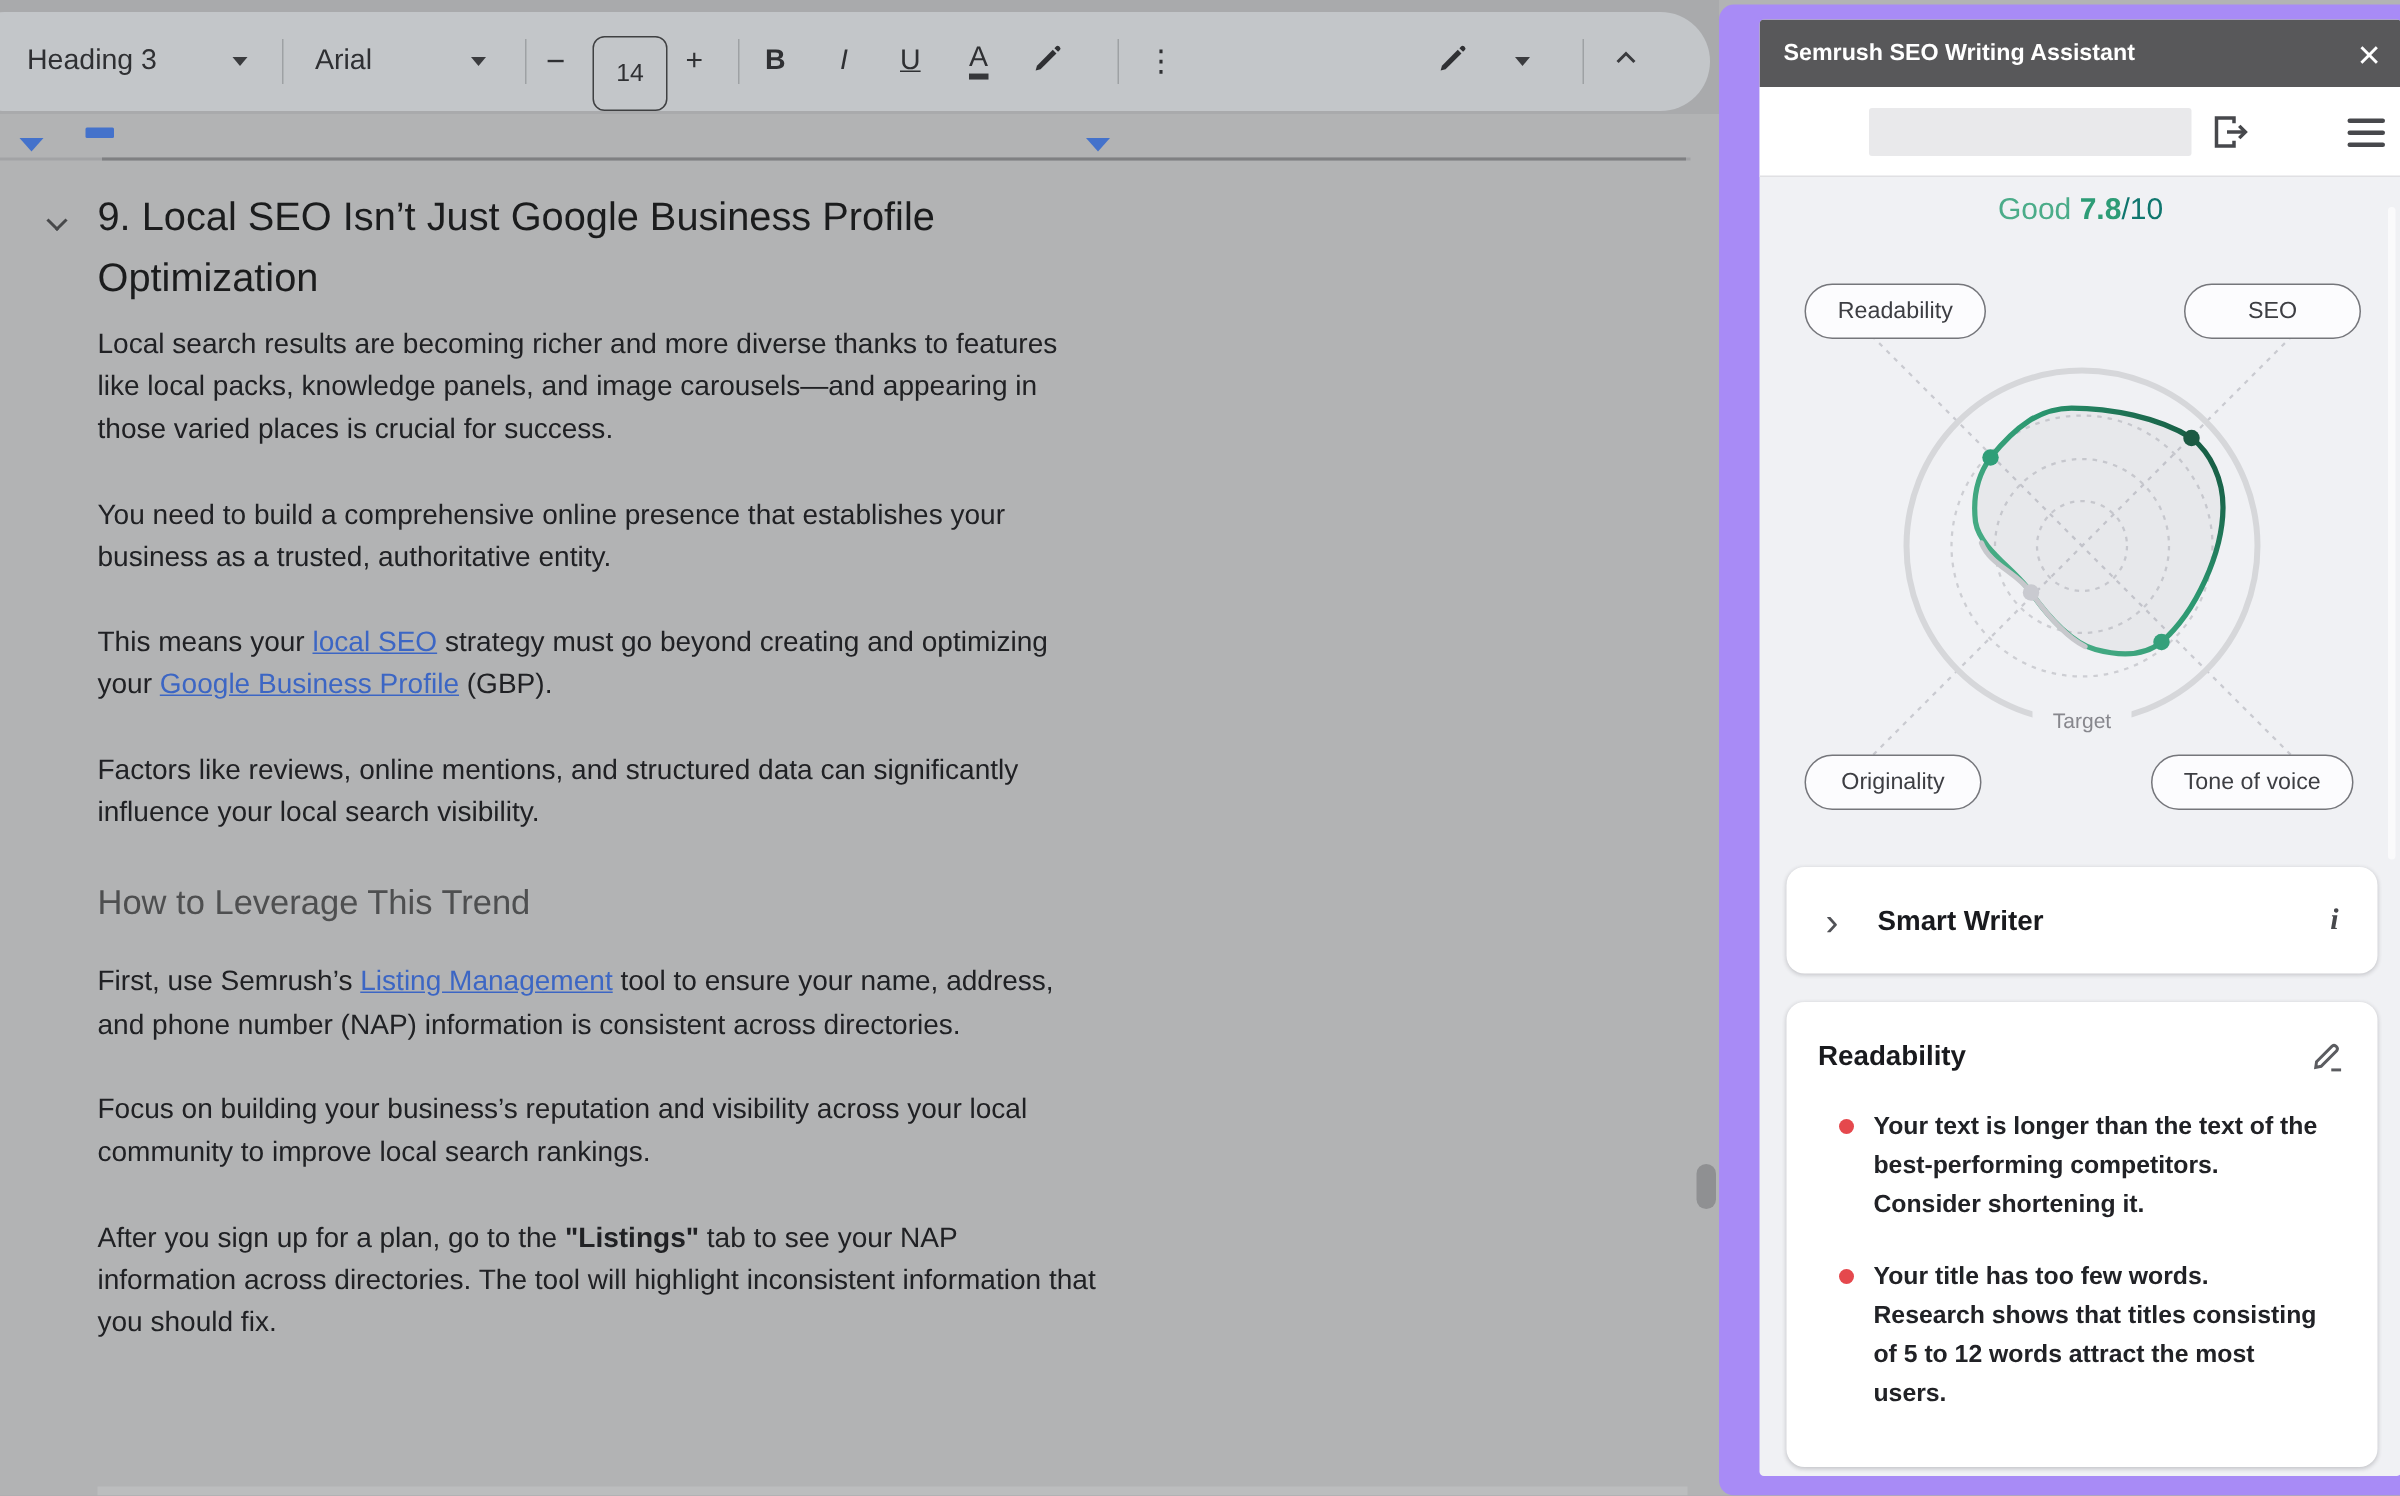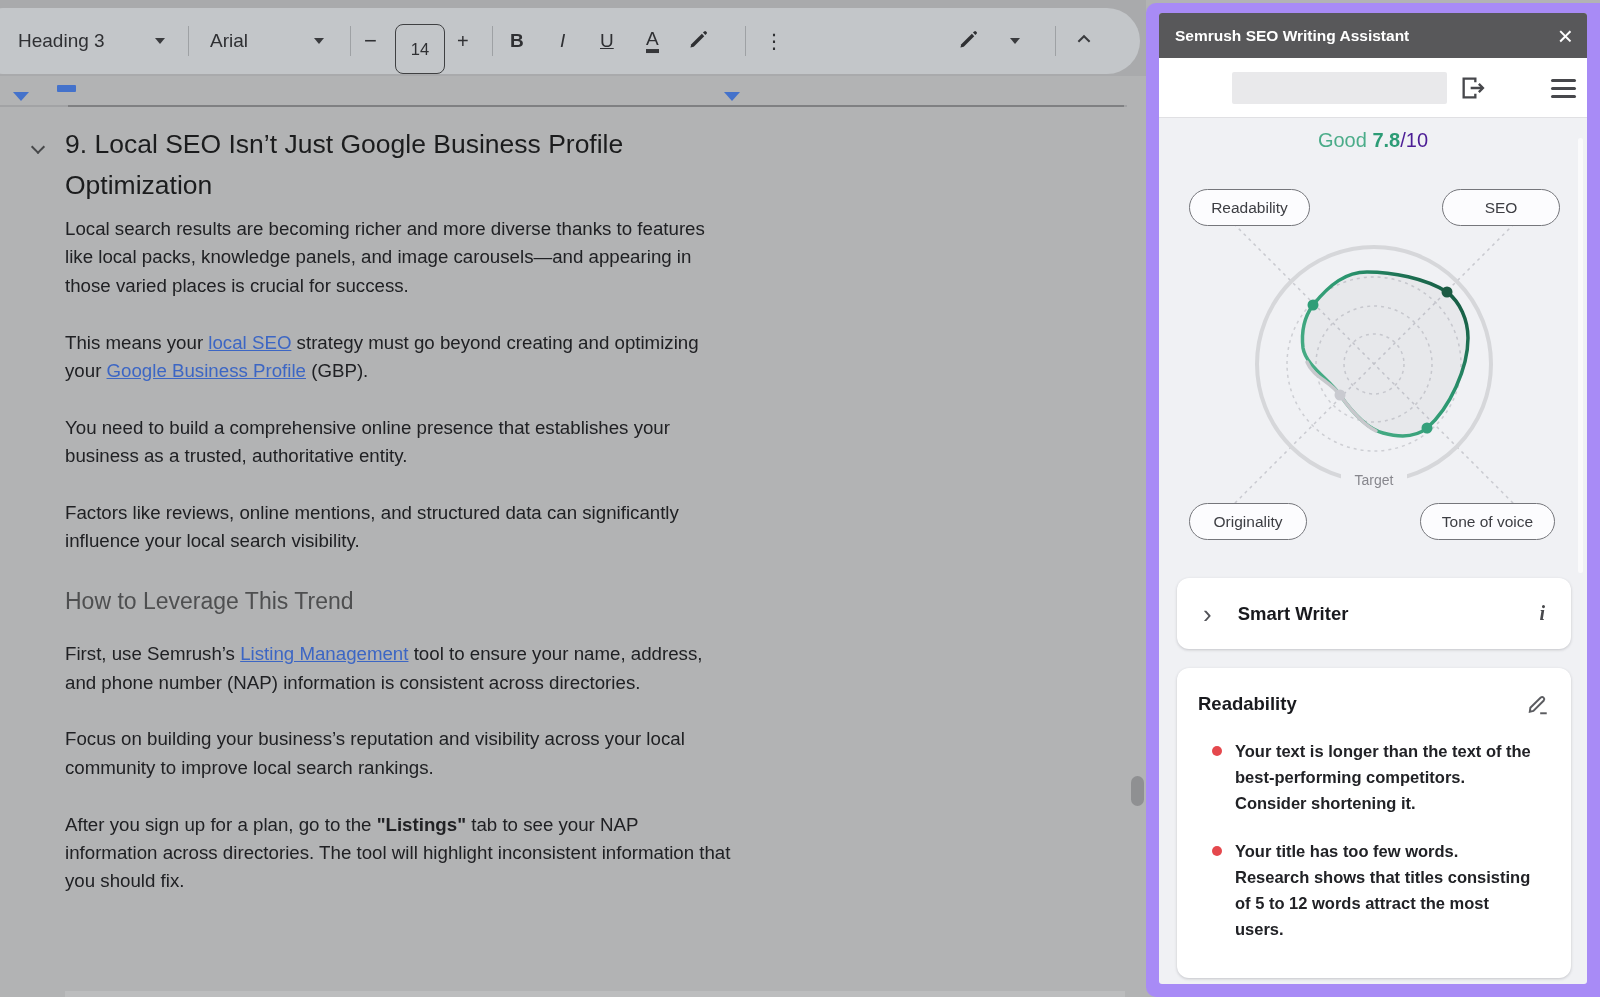--- a/index.html
+++ b/index.html
@@ -40,37 +40,37 @@
   .doc-body h4 { font-size:23px; line-height:34px; font-weight:400; color:#4e4f50; margin:2px 0 22px 0; }
   .doc-body a  { color:#3c66c4; text-decoration:underline; cursor:pointer; }
   .doc-body b  { font-weight:bold; }
 
   .doc-scroll-thumb { position:absolute; left:1131px; top:776px; width:13px; height:30px;
                       border-radius:7px; background:#8f9092; }
   .doc-bottom-strip { position:absolute; left:65px; top:991px; width:1060px; height:6px; background:#bcbdbe; }
 
   
   .panel-frame { position:absolute; left:1146px; top:3px; width:454px; height:994px;
-                 background:#a88bf6; border-radius:10px 0 0 10px; padding:10px 13px 13px 13px; }
+                 background:#a88bf6; border-radius:10px 0 0 10px; padding:10px 13px 13px 27px; }
   .panel { position:relative; width:428px; height:971px; background:#f0f1f4; border-radius:3px; overflow:hidden; }
 
   .p-header { height:45px; background:#58585a; display:flex; align-items:center; padding:0 14px 0 16px; }
   .p-title { color:#ffffff; font-size:15.5px; font-weight:bold; }
   .p-close { margin-left:auto; color:#ffffff; font-size:26px; font-weight:300; line-height:1; cursor:pointer; }
 
   .p-toolbar { height:60px; background:#ffffff; border-bottom:1px solid #e0e0e3; position:relative; }
   .p-field { position:absolute; left:73px; top:14px; width:215px; height:32px; background:#e9e9eb; border-radius:2px; }
   .p-export { position:absolute; left:300px; top:16px; width:28px; height:28px; cursor:pointer; }
   .p-menu { position:absolute; left:392px; top:21px; width:25px; height:19px; cursor:pointer; }
   .p-menu span { display:block; width:25px; height:2.6px; background:#47484c; border-radius:2px; margin-bottom:5.4px; }
 
   .p-score { position:absolute; left:0; top:116px; width:428px; text-align:center; font-size:20px; }
   .score-good { color:#4bac89; }
   .score-val  { color:#2d9c76; font-weight:bold; }
-  .score-max  { color:#4c1d95; }
+  .score-max  { color:#0f766e; }
 
   .pill { position:absolute; border:1.5px solid #75767b; border-radius:19px; background:#fcfcfe;
           color:#3d3e43; font-size:15.5px; display:flex; align-items:center; justify-content:center;
           height:37px; cursor:pointer; z-index:3; }
   .pill-readability { left:30px;  top:176px; width:121px; }
   .pill-seo         { left:283px; top:176px; width:118px; }
   .pill-originality { left:30px;  top:490px; width:118px; }
   .pill-tone        { left:261px; top:490px; width:135px; }
 
   .gauge-svg { position:absolute; left:0; top:160px; z-index:1; pointer-events:none; }
@@ -151,22 +151,22 @@
     <span class="tri-down" style="left:13px;top:92px"></span>
     <span class="indent-rect"></span>
     <span class="tri-down" style="left:724px;top:92px"></span>
   </div>
 
   <span class="doc-chevron"></span>
 
   <div class="doc-body">
     <h3>9. Local SEO Isn’t Just Google Business Profile Optimization</h3>
     <p>Local search results are becoming richer and more diverse thanks to features like local packs, knowledge panels, and image carousels—and appearing in those varied places is crucial for success.</p>
+    <p>You need to build a comprehensive online presence that establishes your business as a trusted, authoritative entity.</p>
     <p><span>This means your </span><a>local SEO</a><span> strategy must go beyond creating and optimizing your </span><a>Google Business Profile</a><span> (GBP).</span></p>
-    <p>You need to build a comprehensive online presence that establishes your business as a trusted, authoritative entity.</p>
     <p>Factors like reviews, online mentions, and structured data can significantly influence your local search visibility.</p>
     <h4>How to Leverage This Trend</h4>
     <p><span>First, use Semrush’s </span><a>Listing Management</a><span> tool to ensure your name, address, and phone number (NAP) information is consistent across directories.</span></p>
     <p>Focus on building your business’s reputation and visibility across your local community to improve local search rankings.</p>
     <p><span>After you sign up for a plan, go to the </span><b>"Listings"</b><span> tab to see your NAP information across directories. The tool will highlight inconsistent information that you should fix.</span></p>
   </div>
 
   <div class="doc-bottom-strip"></div>
   <div class="doc-scroll-thumb"></div>
 </div>

